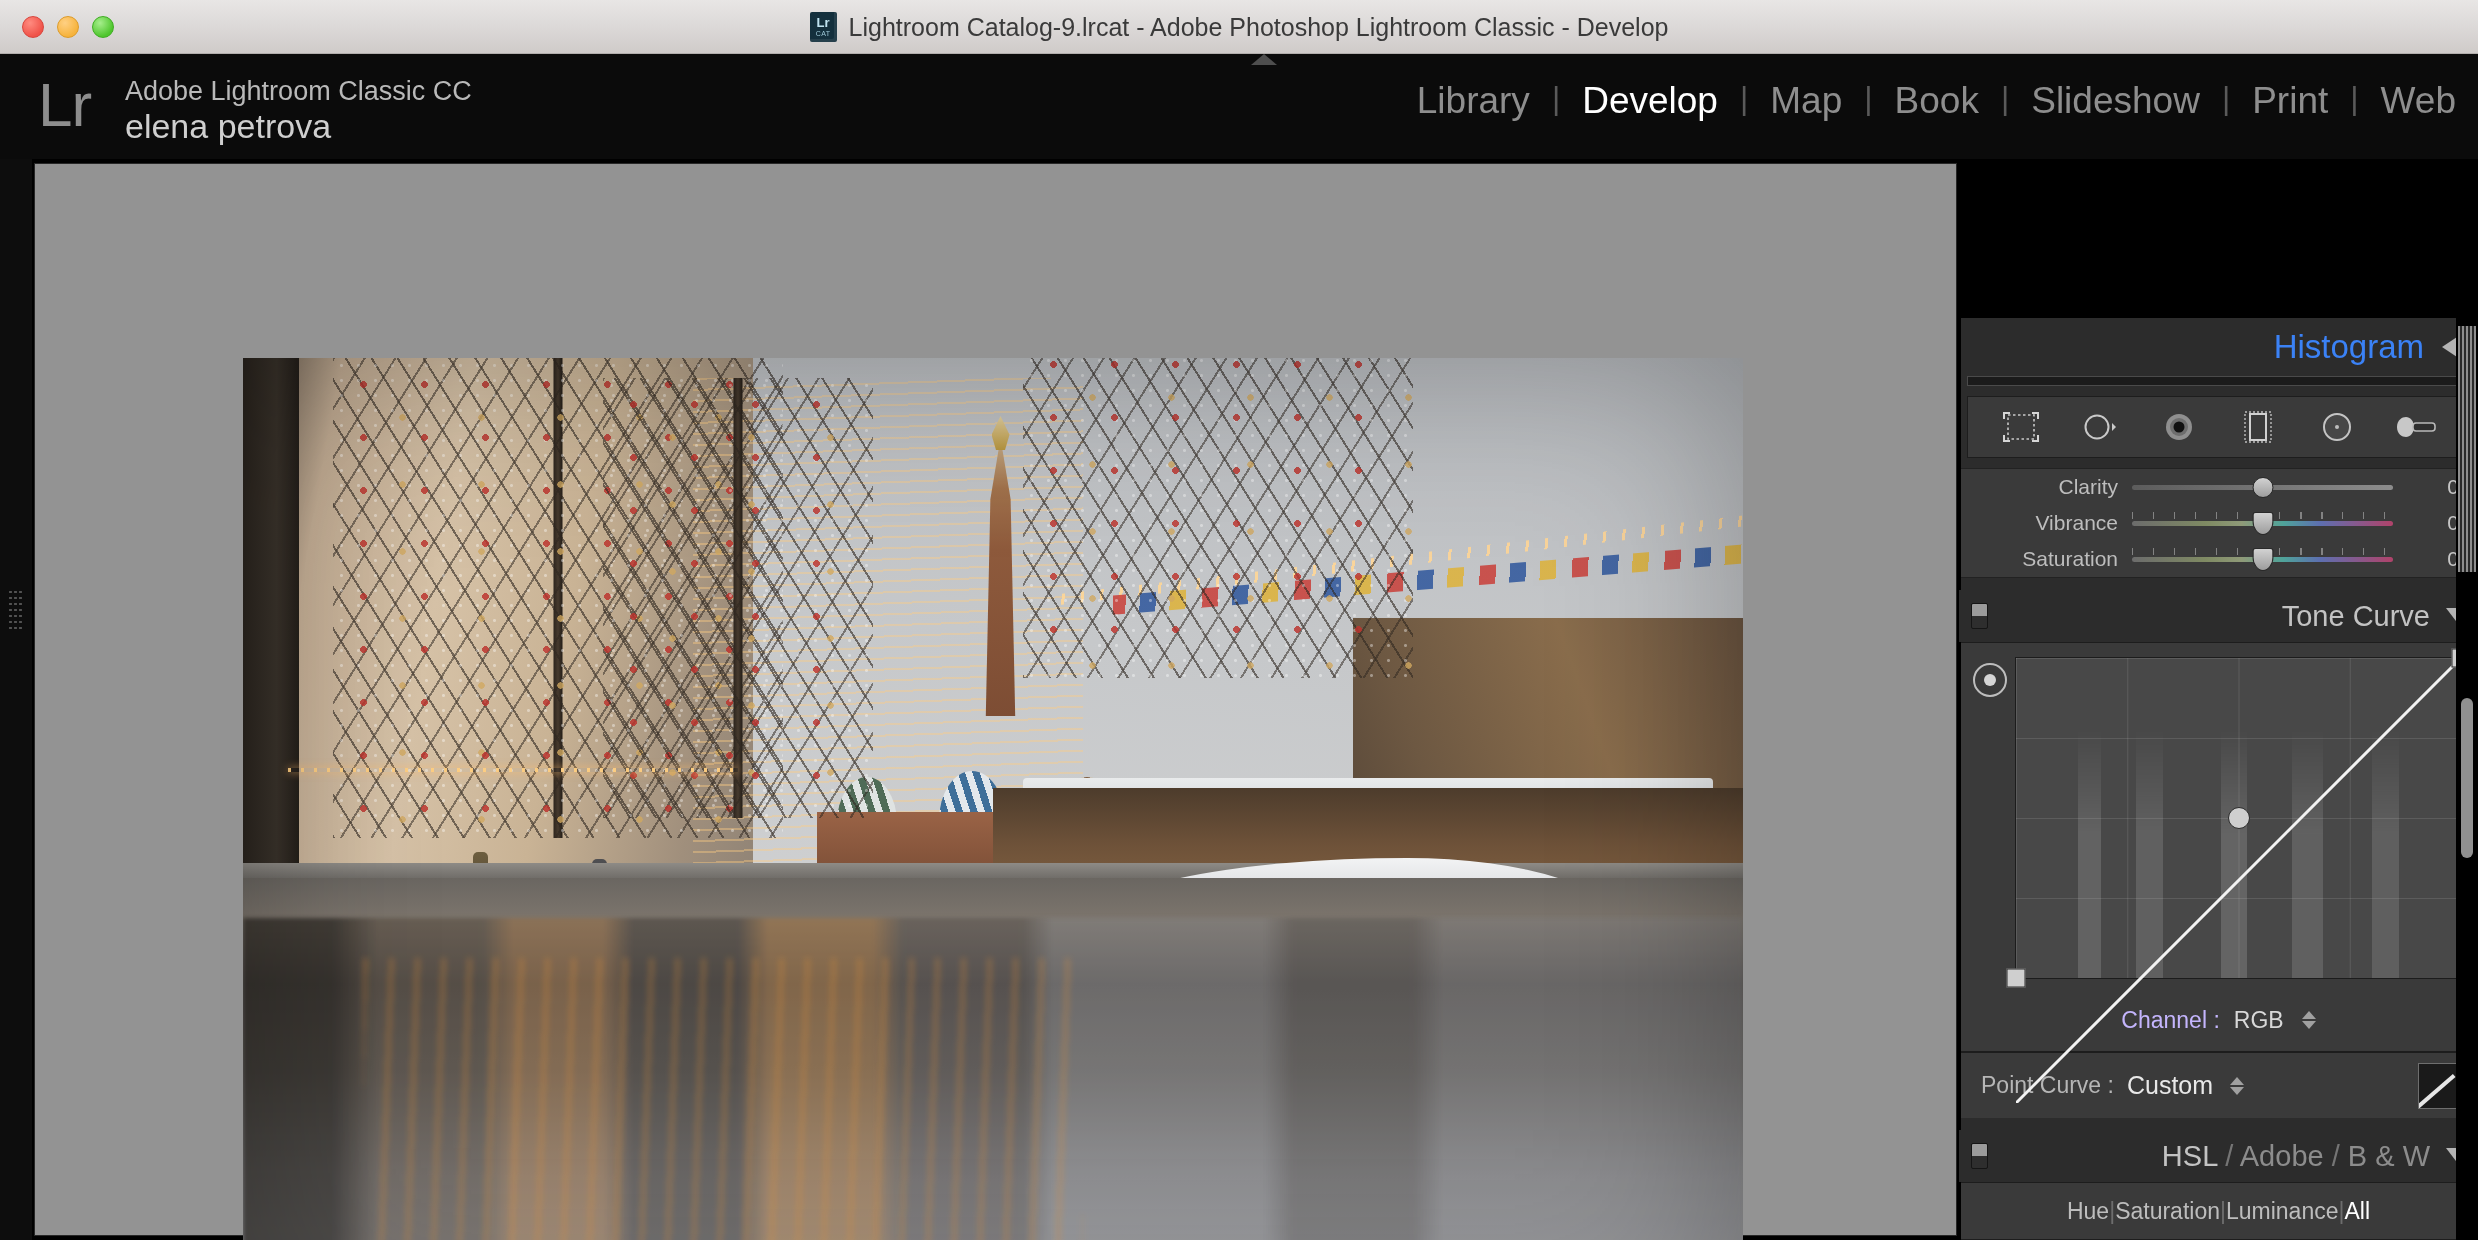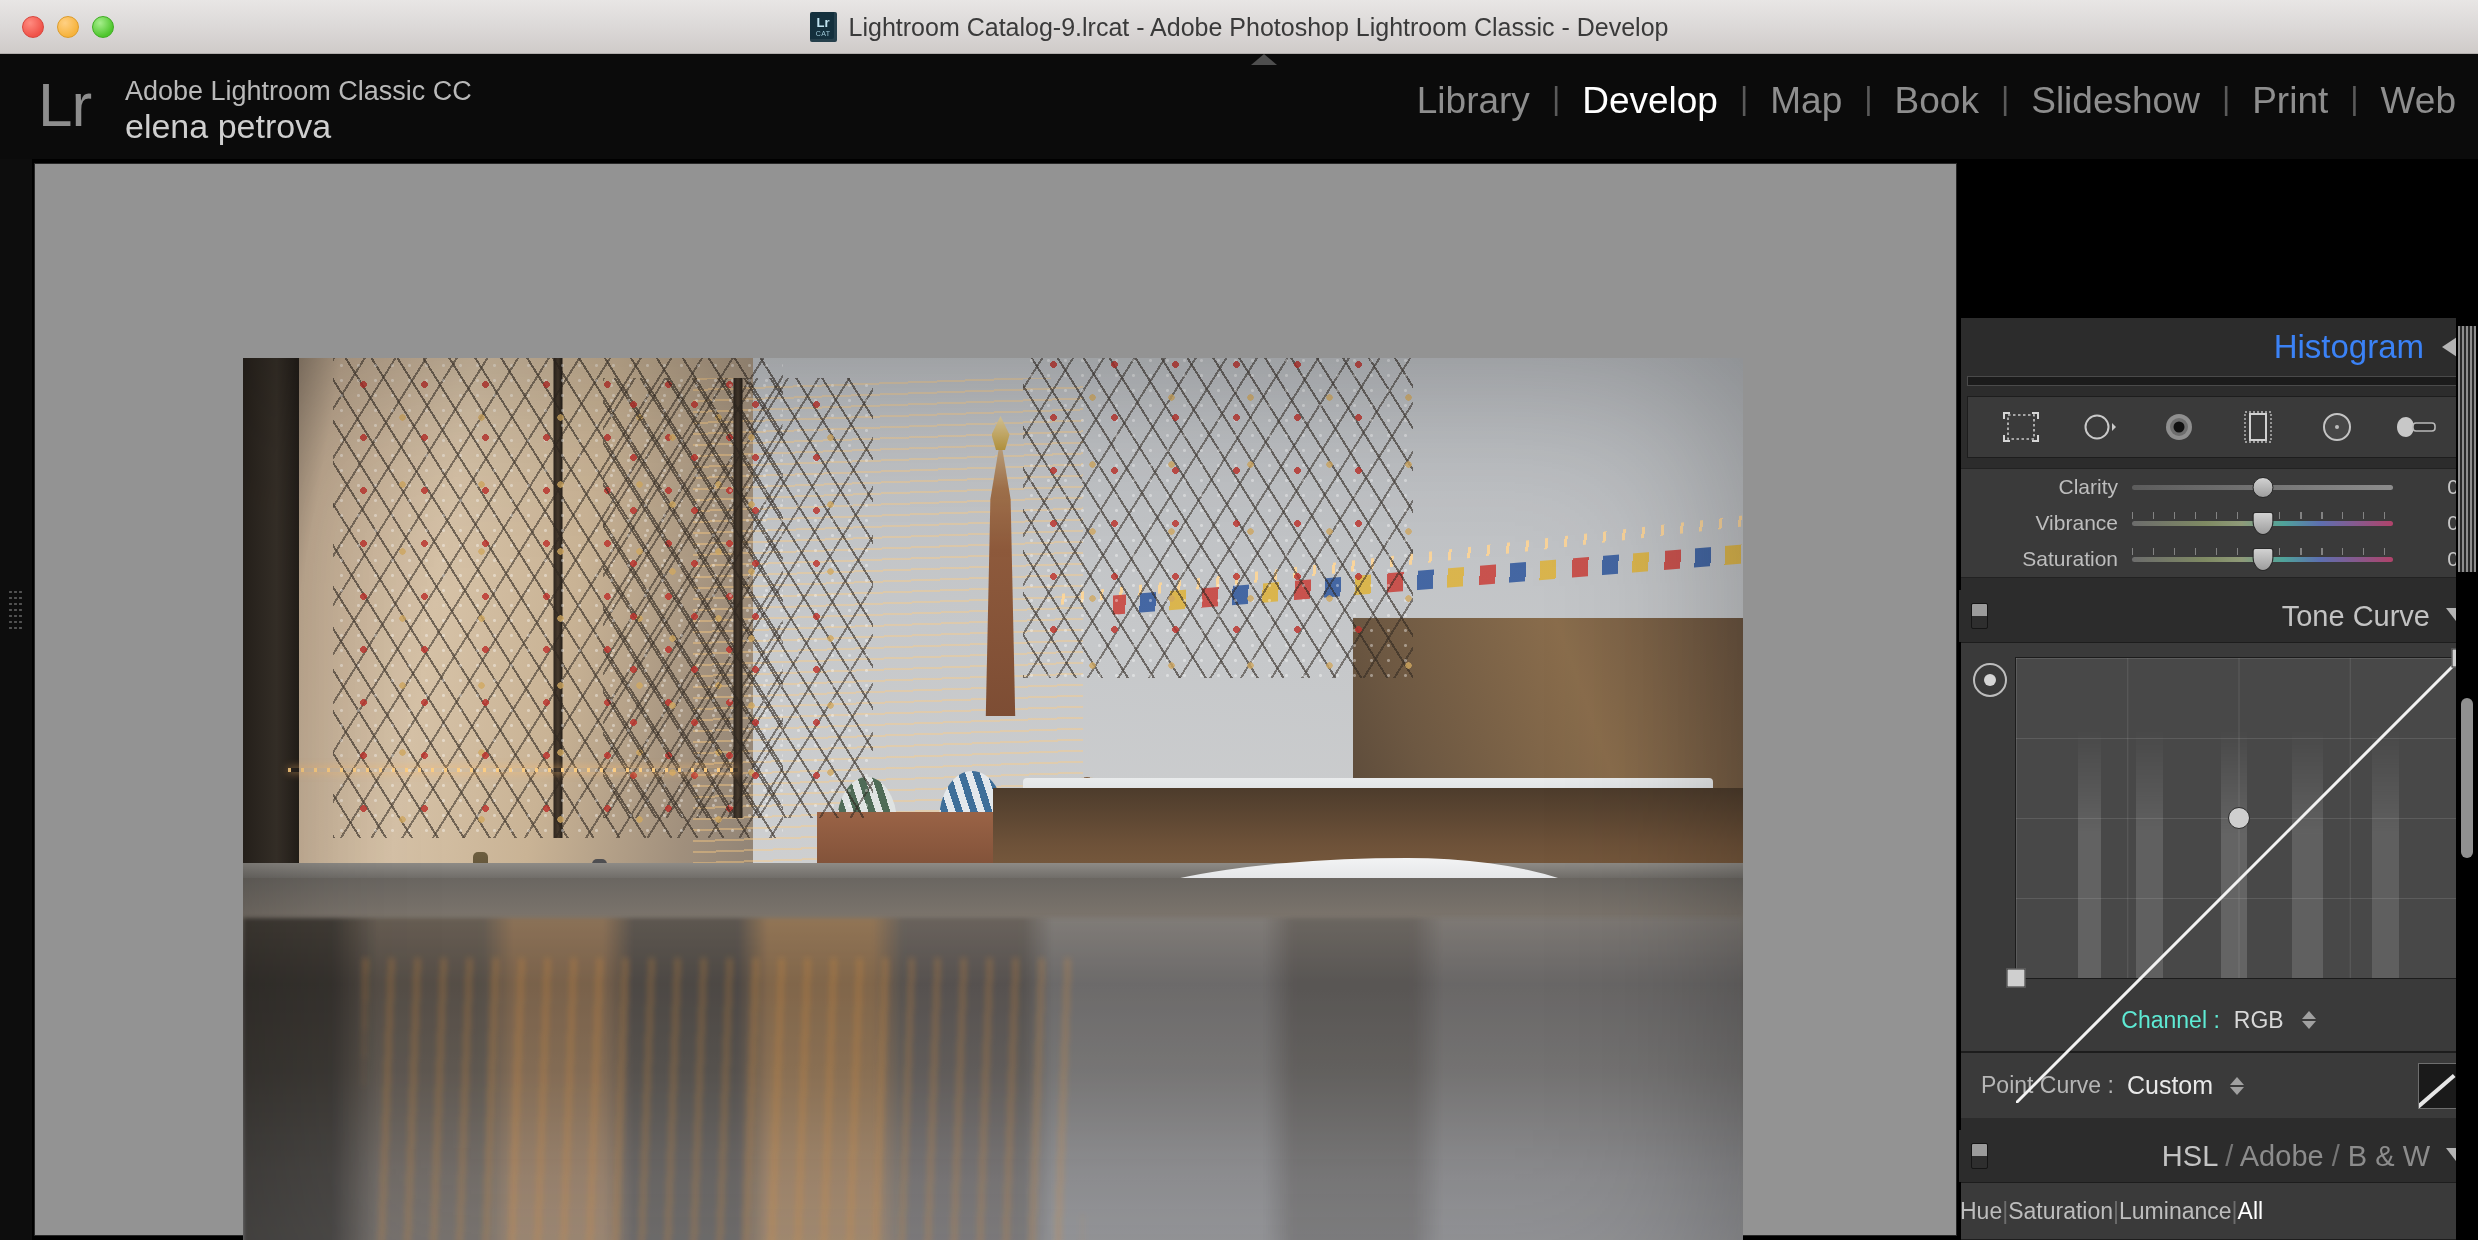--- a/index.html
+++ b/index.html
@@ -342,21 +342,21 @@
   .cpoint {
     position: absolute; width: 19px; height: 19px; background: #cfcfcf;
     border: 1px solid #2b2b2b; transform: translate(-50%,-50%);
   }
   .cpoint.mid { border-radius: 50%; width: 22px; height: 22px; }
 
   .channel-row {
     display: flex; align-items: center; justify-content: center; gap: 14px;
     height: 62px; font-size: 23px; color: #b6b6b6;
   }
-  .channel-row .c-label { color: #5eead4; }
+  .channel-row .c-label { color: #c4b5fd; }
   .channel-row .c-value { color: #d8d8d8; }
   .stepper { display: inline-flex; flex-direction: column; gap: 2px; margin-left: 4px; }
   .stepper i { width: 0; height: 0; border-left: 7px solid transparent; border-right: 7px solid transparent; }
   .stepper i.up { border-bottom: 8px solid #a0a0a0; }
   .stepper i.dn { border-top: 8px solid #a0a0a0; }
 
   .pointcurve-row {
     display: flex; align-items: center; height: 66px; padding: 0 14px 0 22px;
     gap: 13px; font-size: 23px; color: #b6b6b6;
     background: #3a3a3a; border-top: 1px solid #1d1d1d;
@@ -365,21 +365,21 @@
   .pc-btn {
     margin-left: auto; width: 46px; height: 46px; background: #1a1a1a;
     border: 1px solid #6e6e6e; position: relative; overflow: hidden;
   }
   .pc-btn::after {
     content: ""; position: absolute; left: -12%; bottom: -12%; width: 124%; height: 4px;
     background: #e6e6e6; transform-origin: left bottom; transform: rotate(-41deg);
   }
 
   .hsl-tabs {
-    display: flex; align-items: center; justify-content: flex-start;
+    display: flex; align-items: center; justify-content: center;
     height: 58px; font-size: 23px; color: #bdbdbd;
     background: #3a3a3a; border: 1px solid #1d1d1d; margin-top: 0;
   }
   .hsl-tabs .t.active { color: #ffffff; }
   .hsl-tabs .vsep { color: #6d6d6d; }
 
   .right-grip {
     position: absolute; right: 0; top: 0; width: 22px; height: 1081px;
     background: #000;
   }

